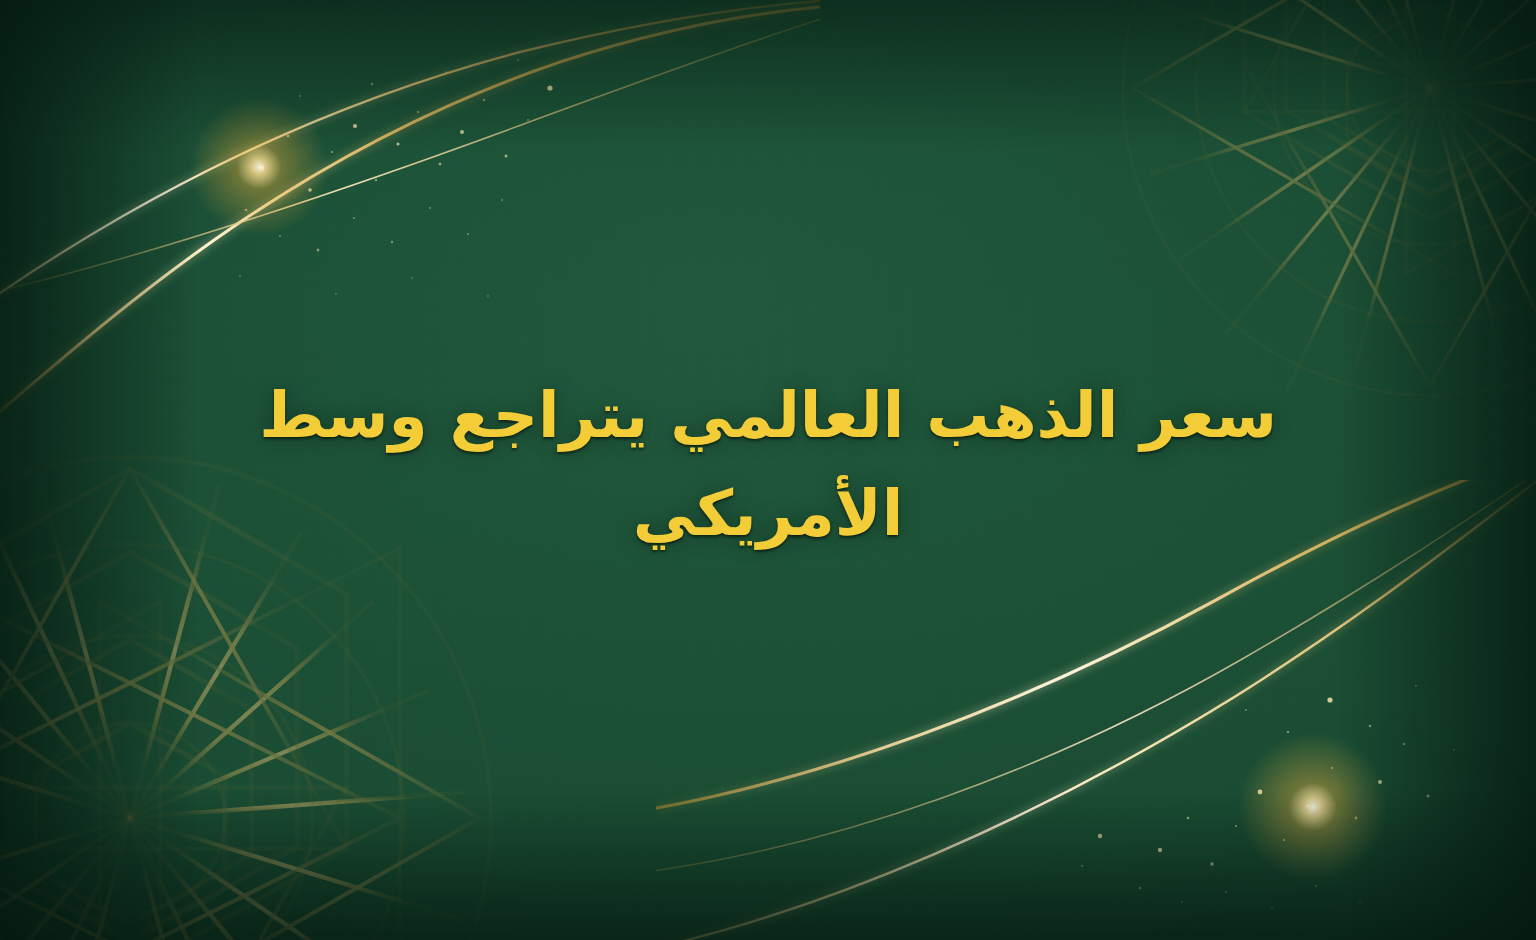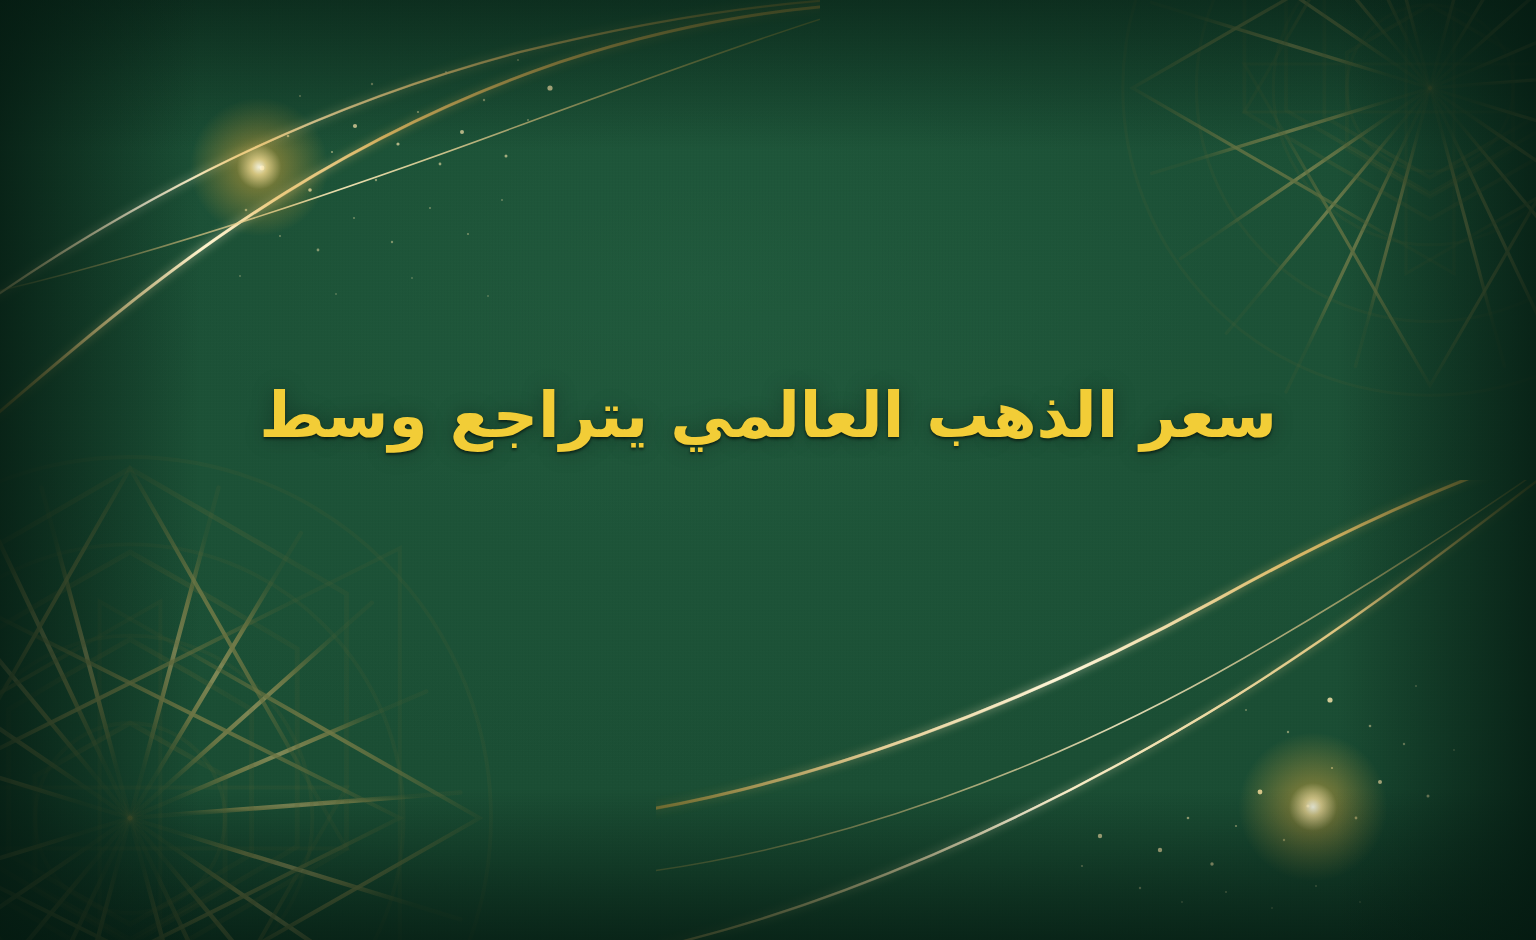--- a/index.html
+++ b/index.html
@@ -414,15 +414,16 @@
     </g>
   </svg>
 
   <div class="spark" id="spark-tl"></div>
   <div class="spark" id="spark-br"></div>
 
   <div class="bg-layer bg-vignette"></div>
 
   <div class="headline-wrap">
     <div class="headline-line">سعر الذهب العالمي يتراجع وسط</div>
+    <div class="headline-line">الأمريكي</div>
   </div>
 
 </div>
 
 </body></html>

